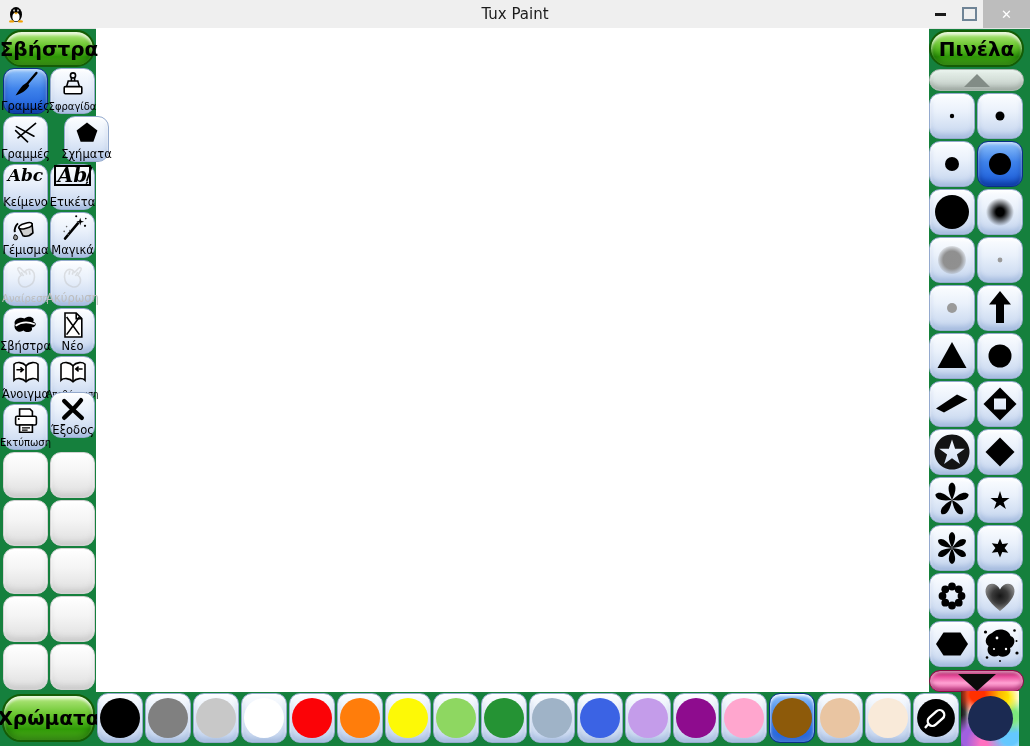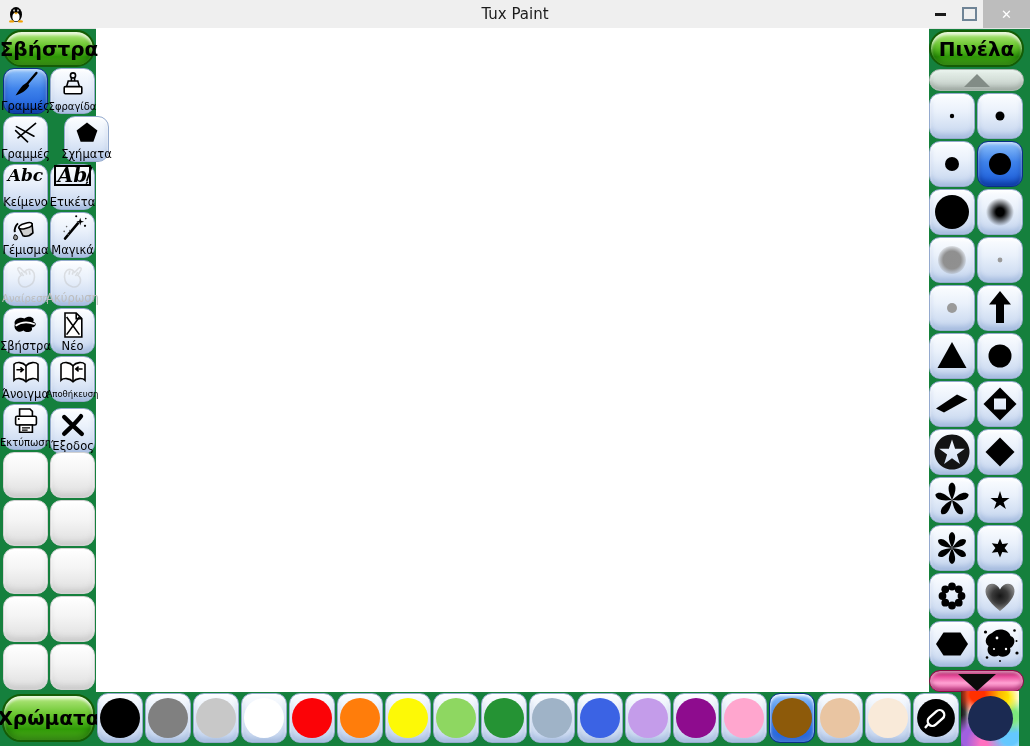--- a/index.html
+++ b/index.html
@@ -293,21 +293,21 @@
               <path d="M12 14 V5 h13 l3 3 v6"></path>
               <rect x="7" y="14" width="26" height="11" rx="2"></rect>
               <path d="M12 25 h16 v9 h-16 Z"></path>
             </g>
             <circle cx="11" cy="17.5" r="1.2" fill="#000"></circle>
             <path d="M15 28.5 h10 M15 31.5 h7" stroke="#000" stroke-width="1.6"></path>
           </svg>
         </div>
         <div class="tool-label" style="font-size: 10px;">Εκτύπωση</div>
       </div>
-      <div class="btn tool" style="left: 50px; top: 392px; margin-top: 16px;">
+      <div class="btn tool" style="left: 50px; top: 392px;">
         <div class="ic">
           <svg viewBox="0 0 40 40" width="36" height="32">
             <g stroke="#000" stroke-width="5.5" stroke-linecap="round" fill="none">
               <path d="M9 10 C15 16 24 25 31 31"></path>
               <path d="M30 9 C24 17 15 25 9 31"></path>
             </g>
           </svg>
         </div>
         <div class="tool-label">Έξοδος</div>
       </div>

